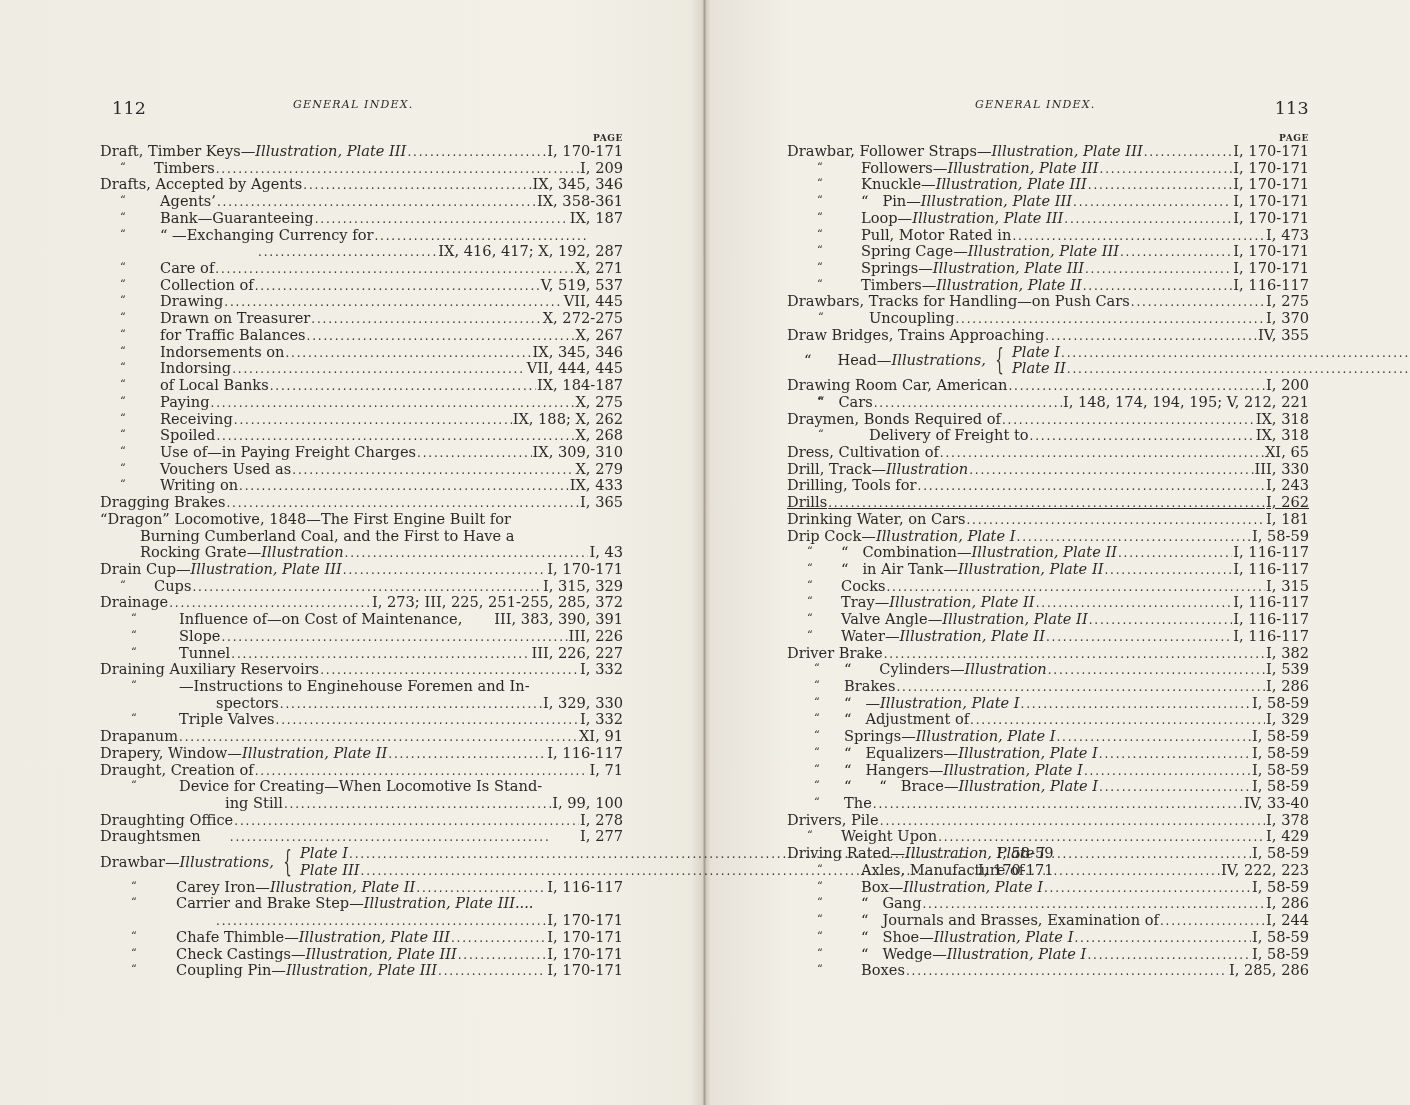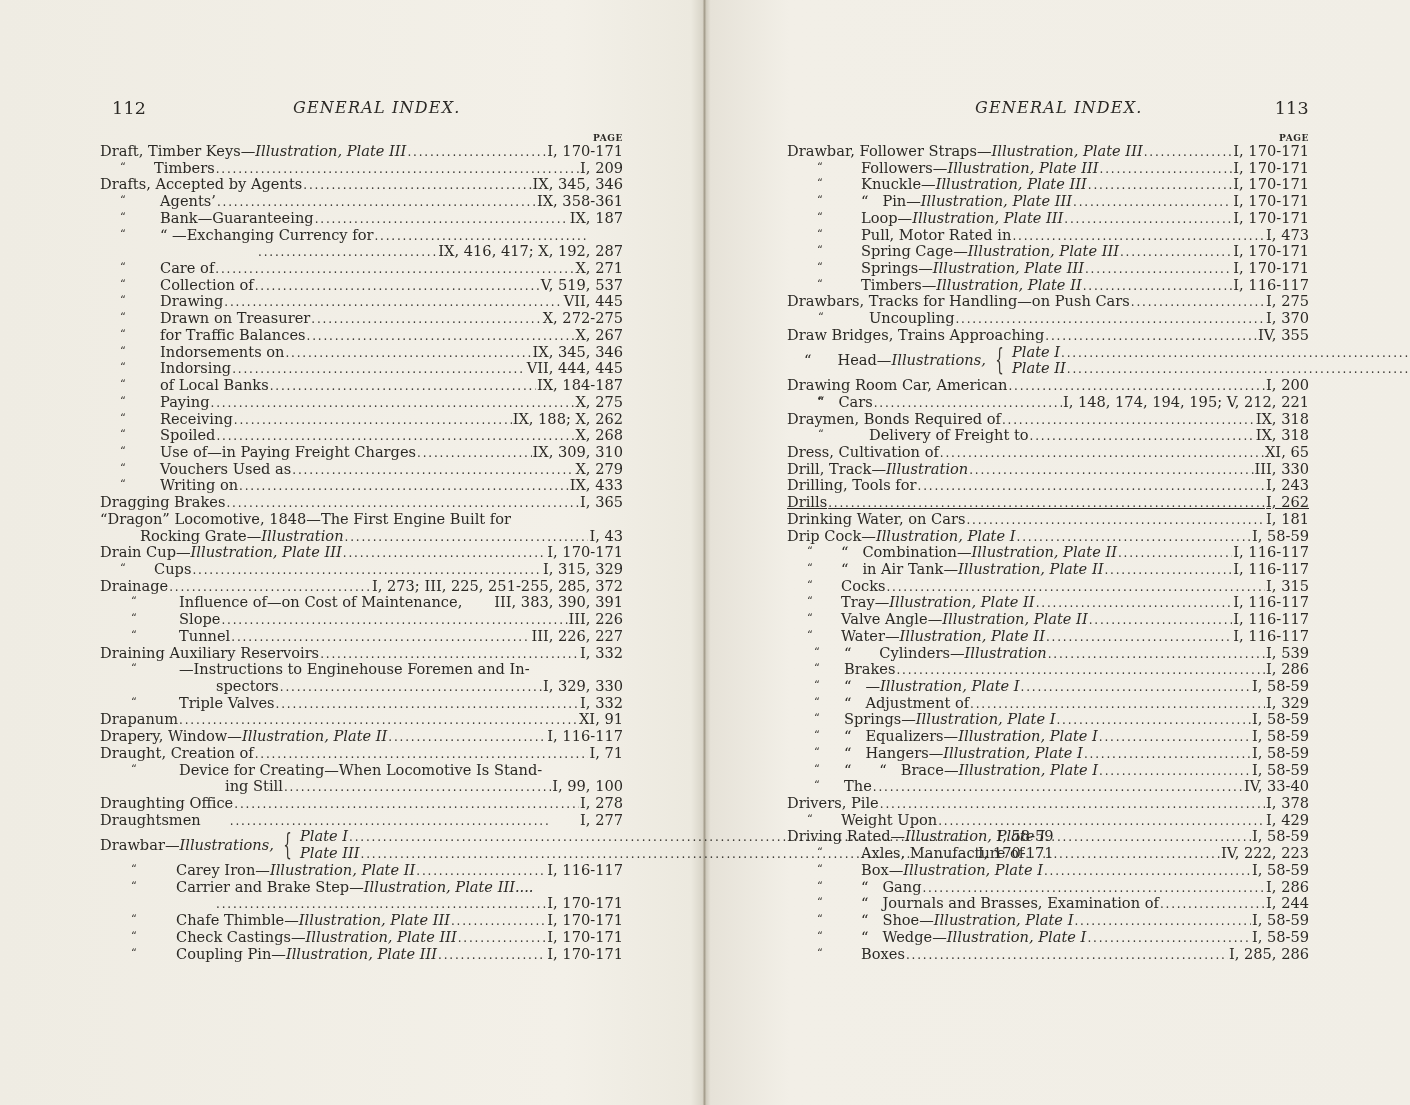--- a/index.html
+++ b/index.html
@@ -29,21 +29,21 @@
       position: absolute; top: 98px; left: 12px; right: 0; height: 26px;
       font-size: 17px;
     }
     .header .folio {
       position: absolute; top: 0; font-size: 17.5px; letter-spacing: 0.3px;
     }
     .page.left .header .folio { left: 0; }
     .page.right .header .folio { right: 0; }
     .header .running-title {
       position: absolute; top: 0; font-style: italic; letter-spacing: 1.2px;
-      font-size: 16px; font-weight: normal;
+      font-size: 11px; font-weight: normal;
     }
     .page.left .header .running-title { left: 181px; }
     .page.right .header .running-title { left: 176px; }
 
     .page-label {
       position: absolute; top: 133px; right: 0;
       font-size: 9px; letter-spacing: 0.6px; font-weight: bold;
     }
 
     .entries {
@@ -219,20 +219,24 @@
         <span class="leader"></span>
         <span class="ref">IX, 433</span>
       </div>
       <div class="entry" style="padding-left: 0px;">
         <span class="term"><span style="white-space: pre;">Dragging Brakes</span></span>
         <span class="leader"></span>
         <span class="ref">I, 365</span>
       </div>
       <div class="entry" style="padding-left: 0px;">
         <span class="term"><span style="white-space: pre;">“Dragon” Locomotive, 1848—The First Engine Built for</span></span>
+        <span style="flex: 1 1 auto;"></span>
+      </div>
+      <div class="entry" style="padding-left: 40px;">
+        <span class="term"><span style="white-space: pre;">Burning Cumberland Coal, and the First to Have a</span></span>
         <span style="flex: 1 1 auto;"></span>
       </div>
       <div class="entry" style="padding-left: 40px;">
         <span class="term"><span style="white-space: pre;">Rocking Grate—</span><i>Illustration</i></span>
         <span class="leader"></span>
         <span class="ref">I, 43</span>
       </div>
       <div class="entry" style="padding-left: 0px;">
         <span class="term"><span style="white-space: pre;">Drain Cup—</span><i>Illustration, Plate III</i></span>
         <span class="leader"></span>
@@ -547,20 +551,25 @@
         <span class="term"><span style="white-space: pre; text-align: right;">Valve Angle—</span><i>Illustration, Plate II</i></span>
         <span class="leader"></span>
         <span class="ref">I, 116-117</span>
       </div>
       <div class="entry">
         <span class="ditto" style="margin-left: 20px; width: 34px;">“</span>
         <span class="term"><span style="white-space: pre;">Water—</span><i>Illustration, Plate II</i></span>
         <span class="leader"></span>
         <span class="ref">I, 116-117</span>
       </div>
+      <div class="entry" style="padding-left: 0px;">
+        <span class="term"><span style="white-space: pre;">Driver Brake</span></span>
+        <span class="leader"></span>
+        <span class="ref">I, 382</span>
+      </div>
       <div class="entry">
         <span class="ditto" style="margin-left: 27px; width: 30px;">“</span>
         <span class="term"><span style="white-space: pre;">“      Cylinders—</span><i>Illustration</i></span>
         <span class="leader"></span>
         <span class="ref">I, 539</span>
       </div>
       <div class="entry">
         <span class="ditto" style="margin-left: 27px; width: 30px;">“</span>
         <span class="term"><span style="white-space: pre;">Brakes</span></span>
         <span class="leader"></span>

